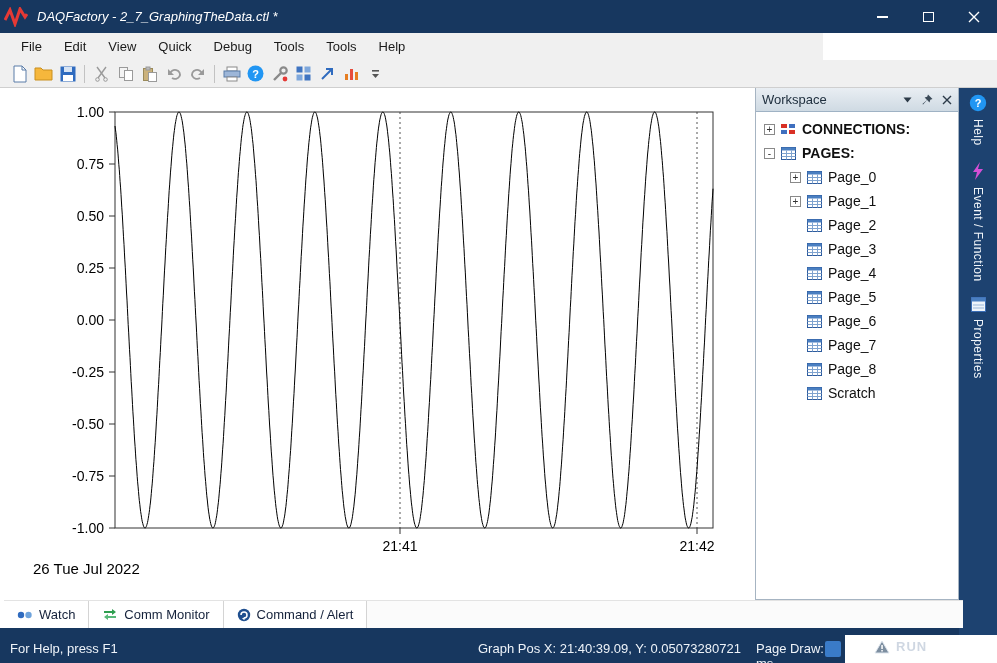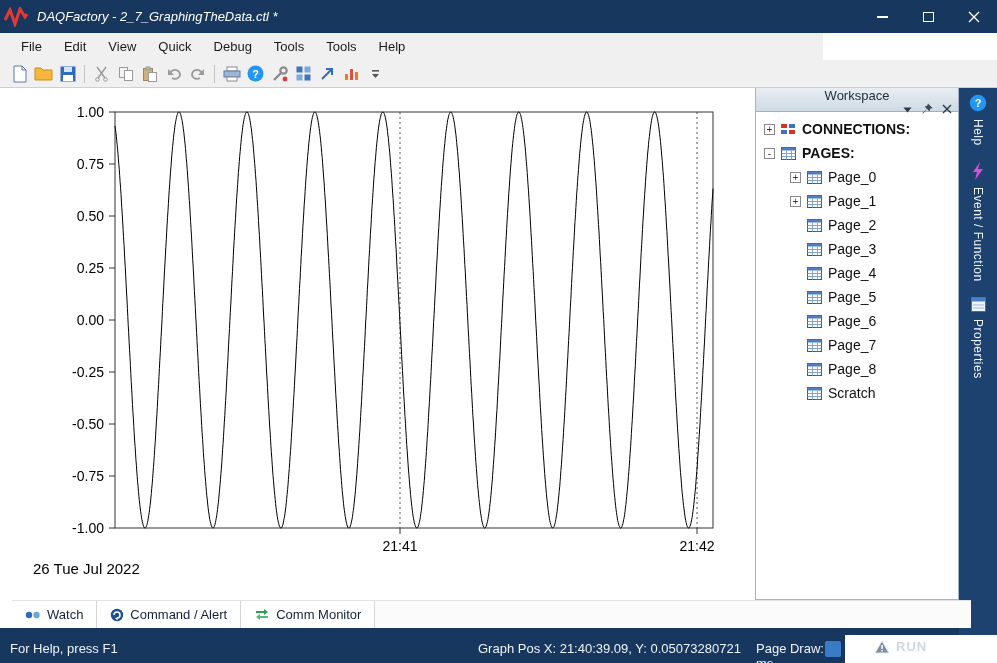--- a/index.html
+++ b/index.html
@@ -28,41 +28,41 @@
     display:flex; align-items:center; padding-left:8px; gap:1px; }
   .tb-icon { width:23px; height:23px; display:flex; align-items:center; justify-content:center; }
   .tb-sep { width:1px; height:18px; background:#c2c2c2; margin:0 4px; }
   
   .page-area { position:absolute; left:0; top:88px; width:756px; height:512px; background:#fff; }
   #chart-host { position:absolute; left:8px; top:0; width:748px; height:512px; }
   
   .workspace { position:absolute; left:755px; top:88px; width:204px; height:512px;
     background:#fff; border:1px solid #a6b4c2; border-top:none; }
   .ws-header { height:24px; background:linear-gradient(#e9eef3,#cfdae3);
-    border-bottom:1px solid #9fb2c4; display:flex; align-items:center; padding:0 6px;flex-direction:column; }
+    border-bottom:1px solid #9fb2c4; display:flex; align-items:center; padding:0 6px; }
   .ws-title { font-size:13px; color:#20303f; }
   .ws-icons { margin-left:auto; display:flex; align-items:center; gap:9px; }
   .ws-ic { display:flex; align-items:center; }
   .tree { padding-top:5px; }
   .tree-row { height:24px; display:flex; align-items:center; }
   .expander { width:11px; height:11px; border:1px solid #898989; background:#fff;
     font-size:10px; line-height:9px; text-align:center; color:#333; margin-right:6px;
     display:flex; align-items:center; justify-content:center; flex:0 0 11px; }
   .expander.empty { border:none; background:transparent; }
   .tree-icon { margin-right:6px; display:flex; align-items:center; }
   .tree-label { font-size:14px; color:#101010; }
   .tree-label.bold { font-weight:bold; }
   
   .side-strip { position:absolute; left:959px; top:88px; width:38px; height:547px;
     background:#1d4270; display:flex; flex-direction:column; align-items:center; padding-top:6px; }
   .side-tab { display:flex; flex-direction:column; align-items:center; gap:7px; margin-bottom:16px; }
   .side-label { writing-mode:vertical-rl; color:#f2f6fa; font-size:12px; letter-spacing:0.5px; }
   .side-icon { display:flex; align-items:center; justify-content:center; }
   
-  .bottom-bar { position:absolute; left:12px; top:600px; width:959px; height:28px;
+  .bottom-bar { position:absolute; left:4px; top:600px; width:959px; height:28px;
     background:#fbfbfb; display:flex; align-items:stretch; border-top:1px solid #e3e3e3; }
   .dock-tab { display:flex; align-items:center; gap:6px; padding:0 13px;
     border-right:1px solid #d4d4d4; font-size:13px; color:#14213a; background:#fff; }
   .dock-strip { position:absolute; left:0; top:628px; width:959px; height:7px; background:#17375f; }
   
   .statusbar { position:absolute; left:0; top:635px; width:845px; height:28px;
     background:#17375f; color:#eef3f9; font-size:13px; }
   .statusbar span { position:absolute; top:6px; }
   .sb-help { left:10px; }
   .sb-pos  { left:478px; }
@@ -471,36 +471,36 @@
         <span style="display:flex;align-items:center">
           <svg width="16" height="10" viewBox="0 0 16 10">
             <circle cx="4" cy="5" r="3.2" fill="#2f6bbf"></circle>
             <circle cx="11.5" cy="5" r="3.2" fill="#6ea3dc"></circle>
           </svg>
         </span>
         <span>Watch</span>
       </div>
       <div class="dock-tab">
         <span style="display:flex;align-items:center">
+          <svg width="16" height="13" viewBox="0 0 16 13">
+            <path d="M2 3h8V1l4 3-4 3V5H2z" fill="#2e9e4f"></path>
+            <path d="M14 10H6v2L2 9l4-3v2h8z" fill="#57b878"></path>
+          </svg>
+        </span>
+        <span>Comm Monitor</span>
+      </div>
+      <div class="dock-tab">
+        <span style="display:flex;align-items:center">
           <svg width="14" height="14" viewBox="0 0 14 14">
             <circle cx="7" cy="7" r="6.2" fill="#1f4f8f"></circle>
             <path d="M4 7a3 3 0 1 1 3 3" fill="none" stroke="#fff" stroke-width="1.5"></path>
             <path d="M7.4 12.2l-2.4-2 2.8-1z" fill="#fff"></path>
           </svg>
         </span>
         <span>Command / Alert</span>
-      </div>
-      <div class="dock-tab">
-        <span style="display:flex;align-items:center">
-          <svg width="16" height="13" viewBox="0 0 16 13">
-            <path d="M2 3h8V1l4 3-4 3V5H2z" fill="#2e9e4f"></path>
-            <path d="M14 10H6v2L2 9l4-3v2h8z" fill="#57b878"></path>
-          </svg>
-        </span>
-        <span>Comm Monitor</span>
       </div>
     </div>
   <div class="dock-strip"></div>
 
   <div class="statusbar">
     <span class="sb-help">For Help, press F1</span>
     <span class="sb-pos">Graph Pos X: 21:40:39.09, Y: 0.05073280721</span>
     <span class="sb-draw">Page Draw: 9 ms</span>
     <span class="sb-run">
       <svg width="16" height="14" viewBox="0 0 16 14">

